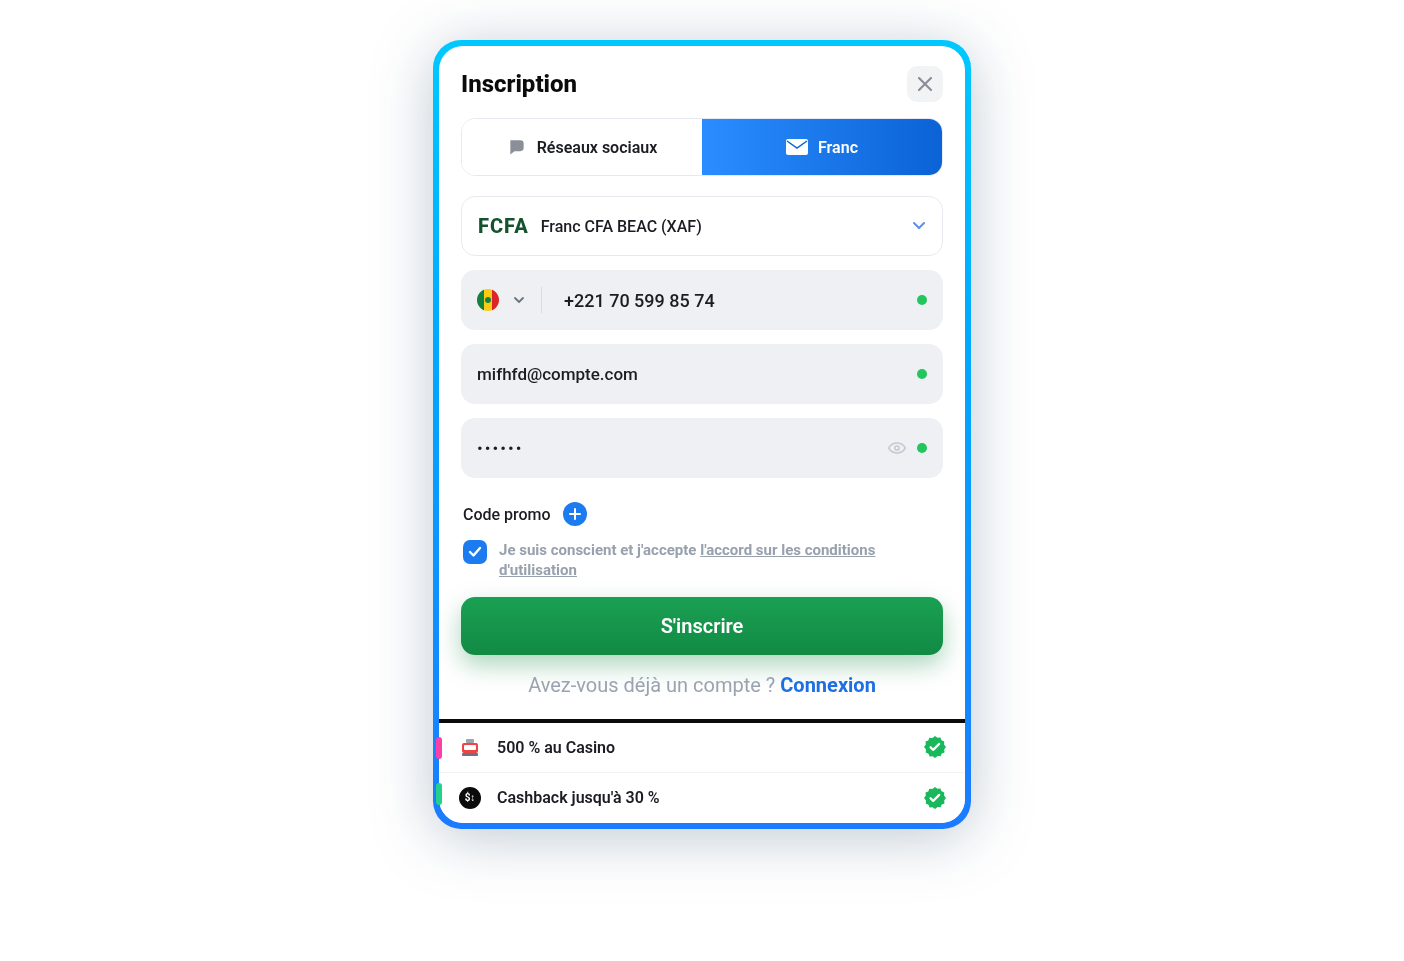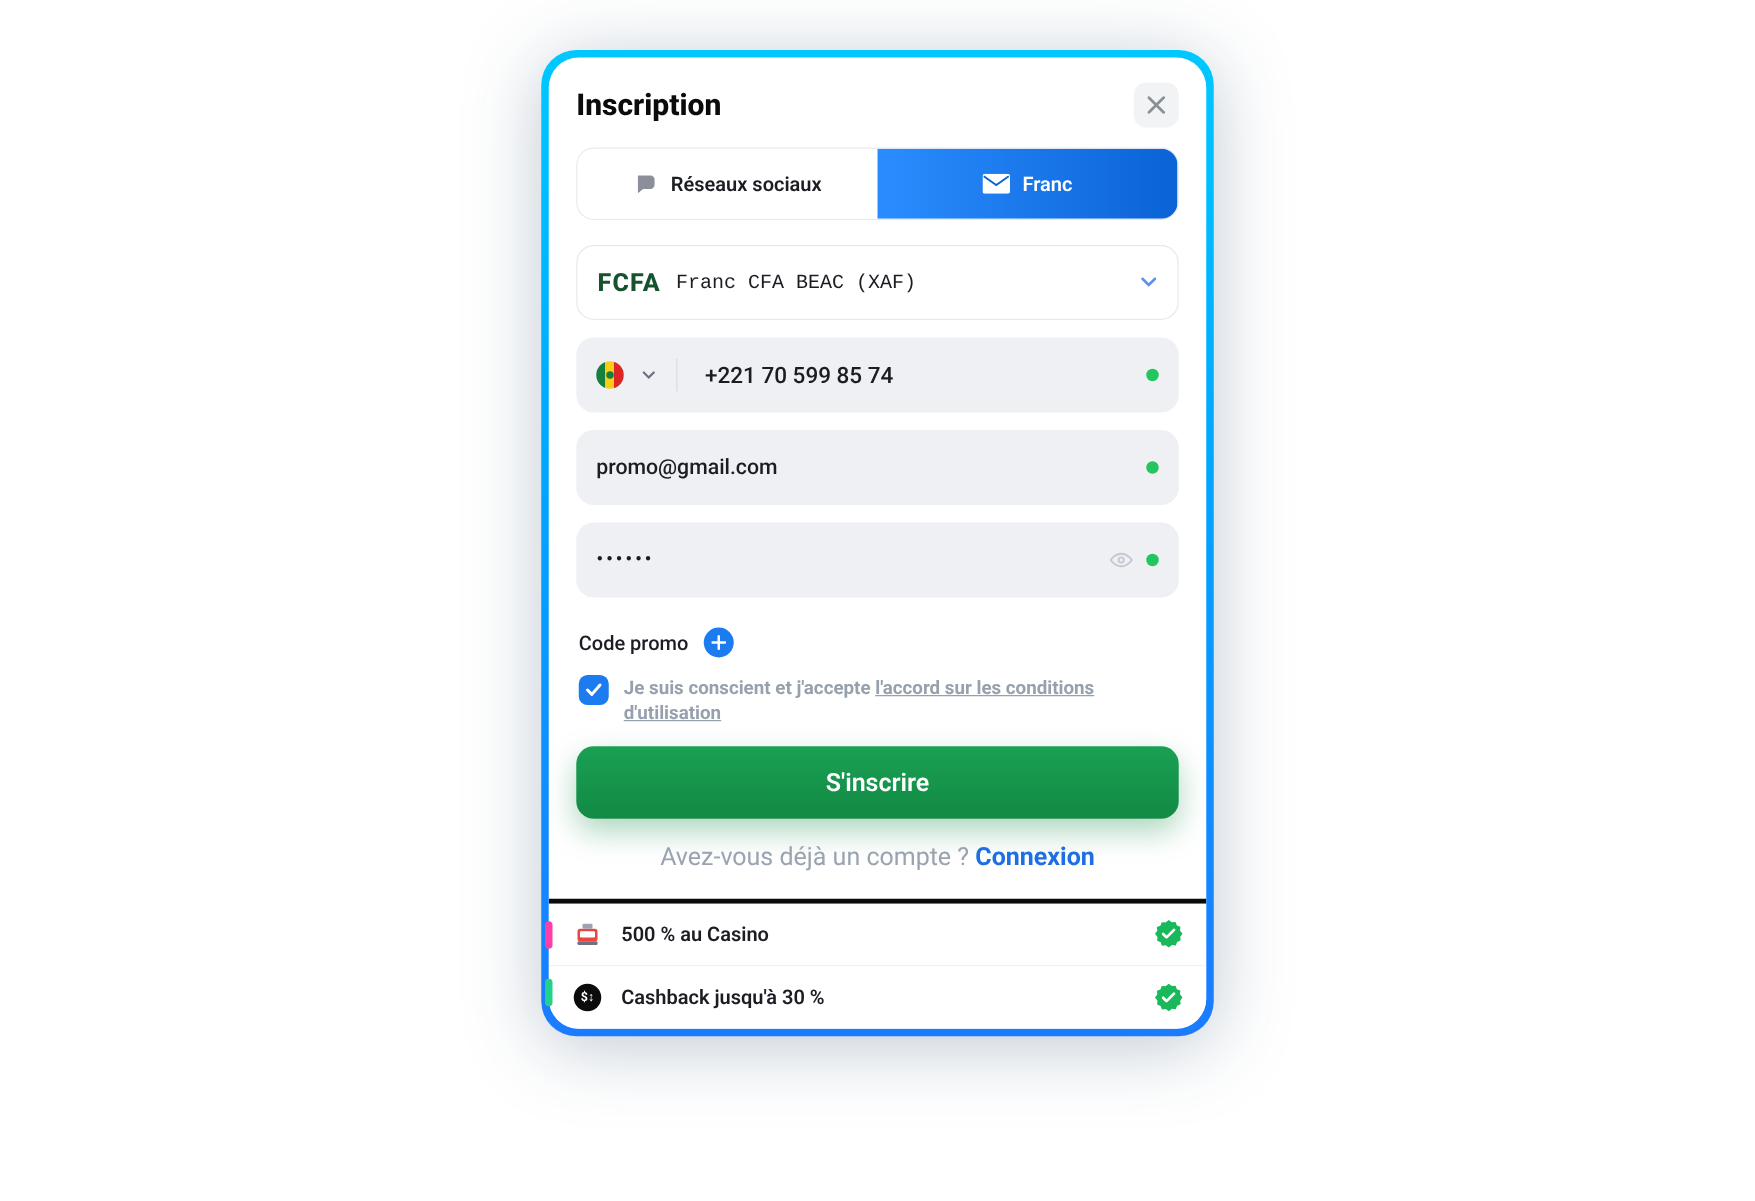--- a/index.html
+++ b/index.html
@@ -28,21 +28,21 @@
   .tab-inactive { background:#ffffff; color:#1b1d23; }
   .tab-active { background: linear-gradient(90deg,#2a8dff,#0b63d6); color:#ffffff; }
   .tab-active .iconfill { fill:#ffffff; }
   .tab-inactive .iconfill { fill:#8a8f98; }
 
   .field { border-radius:14px; margin-bottom:14px; position:relative; }
   .currency {
     border:1px solid #e6e9ef; background:#ffffff; height:60px; display:flex; align-items:center; padding:0 16px;
   }
   .currency-code { font-size:20px; font-weight:800; color:#14532d; letter-spacing:1px; margin-right:12px; }
-  .currency-name { font-size:16px; color:#1b1d23; font-weight:500; flex:1;font-family:Liberation Mono, monospace; }
+  .currency-name { font-size:16px; color:#1b1d23; font-weight:500; flex:1; }
   .chev { color:#5c90ed; }
 
   .input { background:#eef0f3; height:60px; display:flex; align-items:center; padding:0 16px; }
   .phone-row { gap:14px; }
   .flag { width:22px; height:22px; border-radius:50%; display:inline-block; background: linear-gradient(90deg,#15803d 0 33%, #facc15 33% 66%, #dc2626 66% 100%); position:relative; }
   .flag::after { content:''; position:absolute; left:50%; top:50%; width:6px; height:6px; background:#15803d; border-radius:50%; transform:translate(-50%,-50%); }
   .flag-chev { color:#6b7280; }
   .sep { width:1px; height:26px; background:#d7dbe2; margin:0 8px 0 2px; }
   .phone-text { font-size:18px; color:#1b1d23; font-weight:500; flex:1; }
   .dot { width:10px; height:10px; border-radius:50%; background:#22c55e; }
@@ -123,21 +123,21 @@
             <span class="flag"></span>
             <svg class="flag-chev" width="12" height="9" viewBox="0 0 12 9">
                 <path d="M2 2 L6 6 L10 2" stroke="#6b7280" stroke-width="1.8" fill="none" stroke-linecap="round"></path>
               </svg>
             <span class="sep"></span>
             <span class="phone-text">+221 70 599 85 74</span>
             <span class="dot"></span>
           </div>
 
           <div class="field input">
-            <span class="email-text">promo@gmail.com</span>
+            <span class="email-text">mifhfd@compte.com</span>
             <span class="dot"></span>
           </div>
 
           <div class="field input">
             <span class="pwd-text">••••••</span>
             <svg class="eye" width="20" height="20" viewBox="0 0 24 24">
                 <path d="M2 12s3.5-6 10-6 10 6 10 6-3.5 6-10 6S2 12 2 12z" fill="none" stroke="#c3c9d3" stroke-width="1.8"></path>
                 <circle cx="12" cy="12" r="2.5" fill="none" stroke="#c3c9d3" stroke-width="1.8"></circle>
               </svg>
             <span class="dot"></span>

